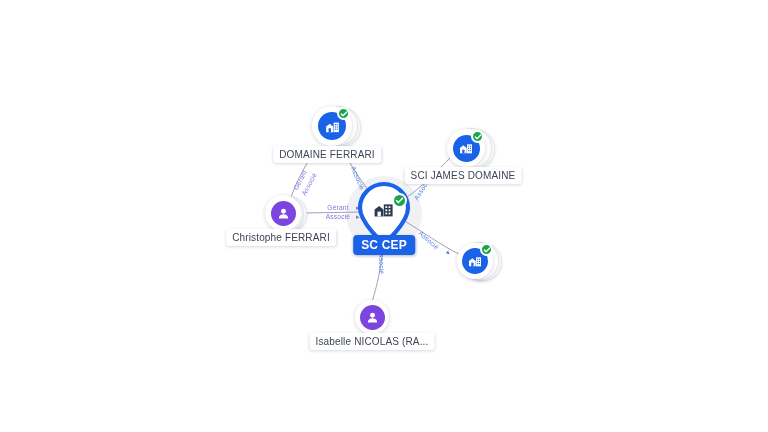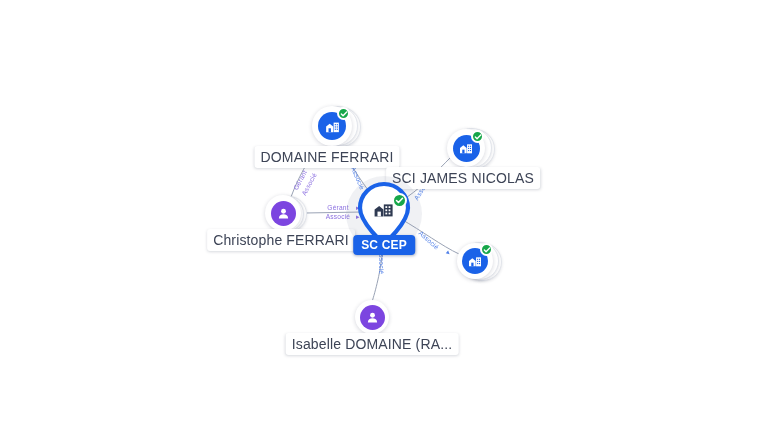--- a/index.html
+++ b/index.html
@@ -84,21 +84,21 @@
     background: rgba(140,150,170,.13);
   }
 
   
   .label {
     position: absolute;
     transform: translateX(-50%);
     white-space: nowrap;
     background: #ffffff;
     color: #3d4456;
-    font-size: 14px;
+    font-size: 10px;
     letter-spacing: .15px;
     padding: 3px 6px;
     border-radius: 3px;
     box-shadow: 0 1px 3px rgba(20,30,60,.17);
   }
   .label.badge {
     background: #1a62e8;
     color: #ffffff;
     font-weight: bold;
     font-size: 12px;
@@ -206,21 +206,21 @@
           <rect x="6.4" y="14.5" width="3.4" height="5.5" fill="#1a62e8"></rect>
         </svg>
       </div>
     </div>
     <div class="check" style="left:5px; top:-18px; width:13px; height:13px;">
       <svg width="8" height="8" viewBox="0 0 12 12">
         <path d="M2 6 L4.6 8.6 L10 3" stroke="#ffffff" stroke-width="2" fill="none" stroke-linecap="round" stroke-linejoin="round"></path>
       </svg>
     </div>
   </div>
-  <div class="label" style="left:463px; top:167px;">SCI JAMES NICOLAS</div>
+  <div class="label" style="left:463px; top:167px;">SCI JAMES DOMAINE</div>
 
   <div class="node" style="left:283px; top:213px;">
     <div class="stack" style="left:-12px; top:-17px; width:34px; height:34px;"></div>
     <div class="stack" style="left:-15px; top:-17px; width:34px; height:34px;"></div>
     <div class="disc" style="left:-18px; top:-18px; width:36px; height:36px;">
       <div class="inner person" style="width:25px; height:25px;">
         <svg width="15" height="15" viewBox="0 0 24 24">
           <circle cx="12" cy="8.3" r="3.9" fill="#ffffff"></circle>
           <path d="M4.6 20 C4.6 15.4 8 13.2 12 13.2 C16 13.2 19.4 15.4 19.4 20 Z" fill="#ffffff"></path>
         </svg>
@@ -257,21 +257,21 @@
   <div class="node" style="left:372px; top:317px;">
     <div class="disc" style="left:-17px; top:-17px; width:34px; height:34px;">
       <div class="inner person" style="width:25px; height:25px;">
         <svg width="15" height="15" viewBox="0 0 24 24">
           <circle cx="12" cy="8.3" r="3.9" fill="#ffffff"></circle>
           <path d="M4.6 20 C4.6 15.4 8 13.2 12 13.2 C16 13.2 19.4 15.4 19.4 20 Z" fill="#ffffff"></path>
         </svg>
       </div>
     </div>
   </div>
-  <div class="label" style="left:372px; top:333px;">Isabelle DOMAINE (RA...</div>
+  <div class="label" style="left:372px; top:333px;">Isabelle NICOLAS (RA...</div>
 
   <div class="pin-wrap" style="left:384px; top:214px;">
     <div class="pin-halo"></div>
     <svg width="52" height="66" viewBox="0 0 52 66" style="position:absolute; left:-26px; top:-32px; overflow:visible;">
       <path d="M26 2 C12.8 2 2 12.8 2 26 C2 41 26 62 26 62 C26 62 50 41 50 26 C50 12.8 39.2 2 26 2 Z" fill="#ffffff" stroke="#1a62e8" stroke-width="4.2"></path>
     </svg>
     <svg width="24" height="24" viewBox="0 0 24 24" style="position:absolute; left:-12px; top:-18px;">
       <path d="M2.6 20.4 L2.6 13.4 L7.2 10 L11.4 13.4 L11.4 20.4 Z" fill="#2f3a52"></path>
       <rect x="11.8" y="8.4" width="8.8" height="12" fill="#2f3a52"></rect>
       <rect x="13.4" y="10.2" width="1.8" height="1.8" fill="#ffffff"></rect>

